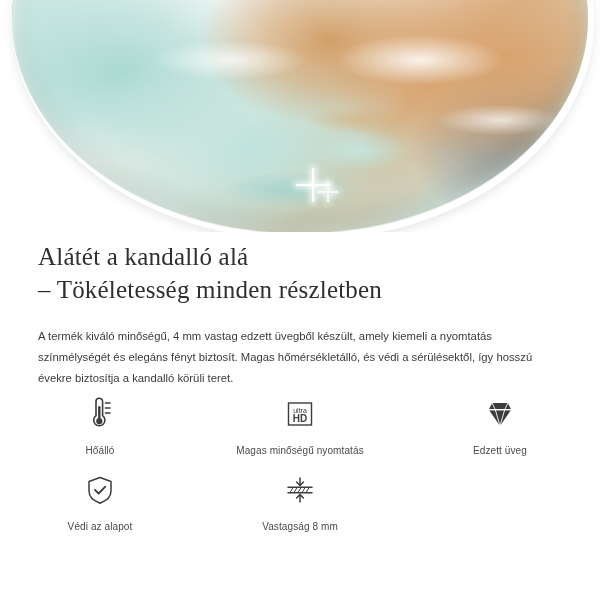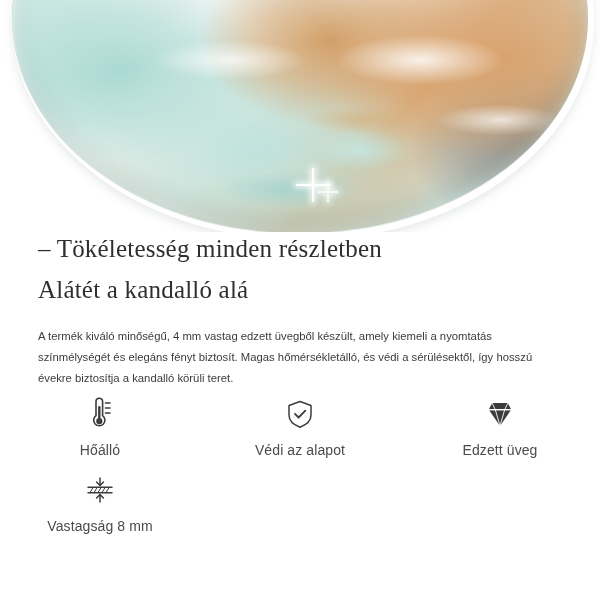--- a/index.html
+++ b/index.html
@@ -175,21 +175,21 @@
   }
   .feature-icon {
     height: 44px;
     display: flex;
     align-items: center;
     justify-content: center;
   }
   .feature-label {
     margin-top: 9px;
     font-family: "Liberation Sans", sans-serif;
-    font-size: 14px;
+    font-size: 10px;
     line-height: 11px;
     color: #4a4a4a;
     text-align: center;
     letter-spacing: 0.1px;
   }
   svg { display: block; }
 </style>
 </head>
 <body>
 
@@ -200,22 +200,22 @@
     <div class="hero-swirl-a"></div>
     <div class="hero-swirl-b"></div>
     <div class="hero-rim"></div>
     <div class="hero-glass-shadow"></div>
     <div class="sparkle sparkle-1"></div>
     <div class="sparkle sparkle-2"></div>
   </div>
 
   <div class="content">
     <h1 class="headline">
+      <span class="line headline-1">Alátét a kandalló alá</span>
       <span class="line headline-2">– Tökéletesség minden részletben</span>
-      <span class="line headline-1">Alátét a kandalló alá</span>
     </h1>
     <p class="paragraph">A termék kiváló minőségű, 4 mm vastag edzett üvegből készült, amely kiemeli a nyomtatás színmélységét és elegáns fényt biztosít. Magas hőmérsékletálló, és védi a sérülésektől, így hosszú évekre biztosítja a kandalló körüli teret.</p>
   </div>
 
   <div class="features">
 
     <div class="feature">
       <div class="feature-icon">
         <svg width="44" height="44" viewBox="0 0 44 44">
           <g fill="none" stroke="#3c3c3c" stroke-width="1.6" stroke-linecap="round">
@@ -224,47 +224,57 @@
             <line x1="27.5" y1="16" x2="32" y2="16"></line>
             <line x1="27.5" y1="21" x2="32" y2="21"></line>
           </g>
           <circle cx="21.3" cy="29.2" r="3.1" fill="#3c3c3c"></circle>
           <rect x="20.1" y="14" width="2.4" height="13" rx="1.2" fill="#3c3c3c"></rect>
         </svg>
       </div>
       <div class="feature-label">Hőálló</div>
     </div>
 
-
-    <div class="feature">
-      <div class="feature-icon">
-        <svg width="44" height="44" viewBox="0 0 44 44">
-          <path d="M22 9.5 L33 13.5 V23 c0 6.2-4.6 9.8-11 12.2 C15.6 32.8 11 29.2 11 23 V13.5 Z" fill="none" stroke="#3c3c3c" stroke-width="1.5" stroke-linejoin="round"></path>
-          <path d="M17 21.8 l3.6 3.7 L27.3 18.6" fill="none" stroke="#3c3c3c" stroke-width="1.8" stroke-linecap="round" stroke-linejoin="round"></path>
-        </svg>
-      </div>
-      <div class="feature-label">Védi az alapot</div>
+    <div class="feature">
+      <div class="feature-icon">
+        <svg width="44" height="44" viewBox="0 0 44 44">
+          <rect x="10.5" y="11" width="23" height="22" fill="none" stroke="#3c3c3c" stroke-width="1.4"></rect>
+          <text x="22" y="21" text-anchor="middle" font-family="Liberation Sans, sans-serif" font-size="7" fill="#3c3c3c">ultra</text>
+          <text x="22" y="30" text-anchor="middle" font-family="Liberation Sans, sans-serif" font-size="10" font-weight="bold" fill="#3c3c3c">HD</text>
+        </svg>
+      </div>
+      <div class="feature-label">Magas minőségű nyomtatás</div>
     </div>
 
     <div class="feature">
       <div class="feature-icon">
         <svg width="44" height="44" viewBox="0 0 44 44">
           <g fill="#3c3c3c">
             <path d="M11 18 h22 L22 34 Z"></path>
             <path d="M14.2 11 h15.6 l3.2 6 H11 Z"></path>
           </g>
           <g stroke="#ffffff" stroke-width="0.9" fill="none">
             <path d="M11 18 h22"></path>
             <path d="M17.4 18 L22 34 L26.6 18"></path>
             <path d="M14.2 11 L17.4 18"></path>
             <path d="M29.8 11 L26.6 18"></path>
           </g>
         </svg>
       </div>
       <div class="feature-label">Edzett üveg</div>
+    </div>
+
+    <div class="feature">
+      <div class="feature-icon">
+        <svg width="44" height="44" viewBox="0 0 44 44">
+          <path d="M22 9.5 L33 13.5 V23 c0 6.2-4.6 9.8-11 12.2 C15.6 32.8 11 29.2 11 23 V13.5 Z" fill="none" stroke="#3c3c3c" stroke-width="1.5" stroke-linejoin="round"></path>
+          <path d="M17 21.8 l3.6 3.7 L27.3 18.6" fill="none" stroke="#3c3c3c" stroke-width="1.8" stroke-linecap="round" stroke-linejoin="round"></path>
+        </svg>
+      </div>
+      <div class="feature-label">Védi az alapot</div>
     </div>
 
 
     <div class="feature">
       <div class="feature-icon">
         <svg width="44" height="44" viewBox="0 0 44 44">
           <g stroke="#3c3c3c" stroke-width="1.5" fill="none" stroke-linecap="round" stroke-linejoin="round">
             <line x1="22" y1="10" x2="22" y2="17"></line>
             <path d="M18.6 14 L22 17.6 L25.4 14"></path>
             <line x1="22" y1="34" x2="22" y2="27"></line>

